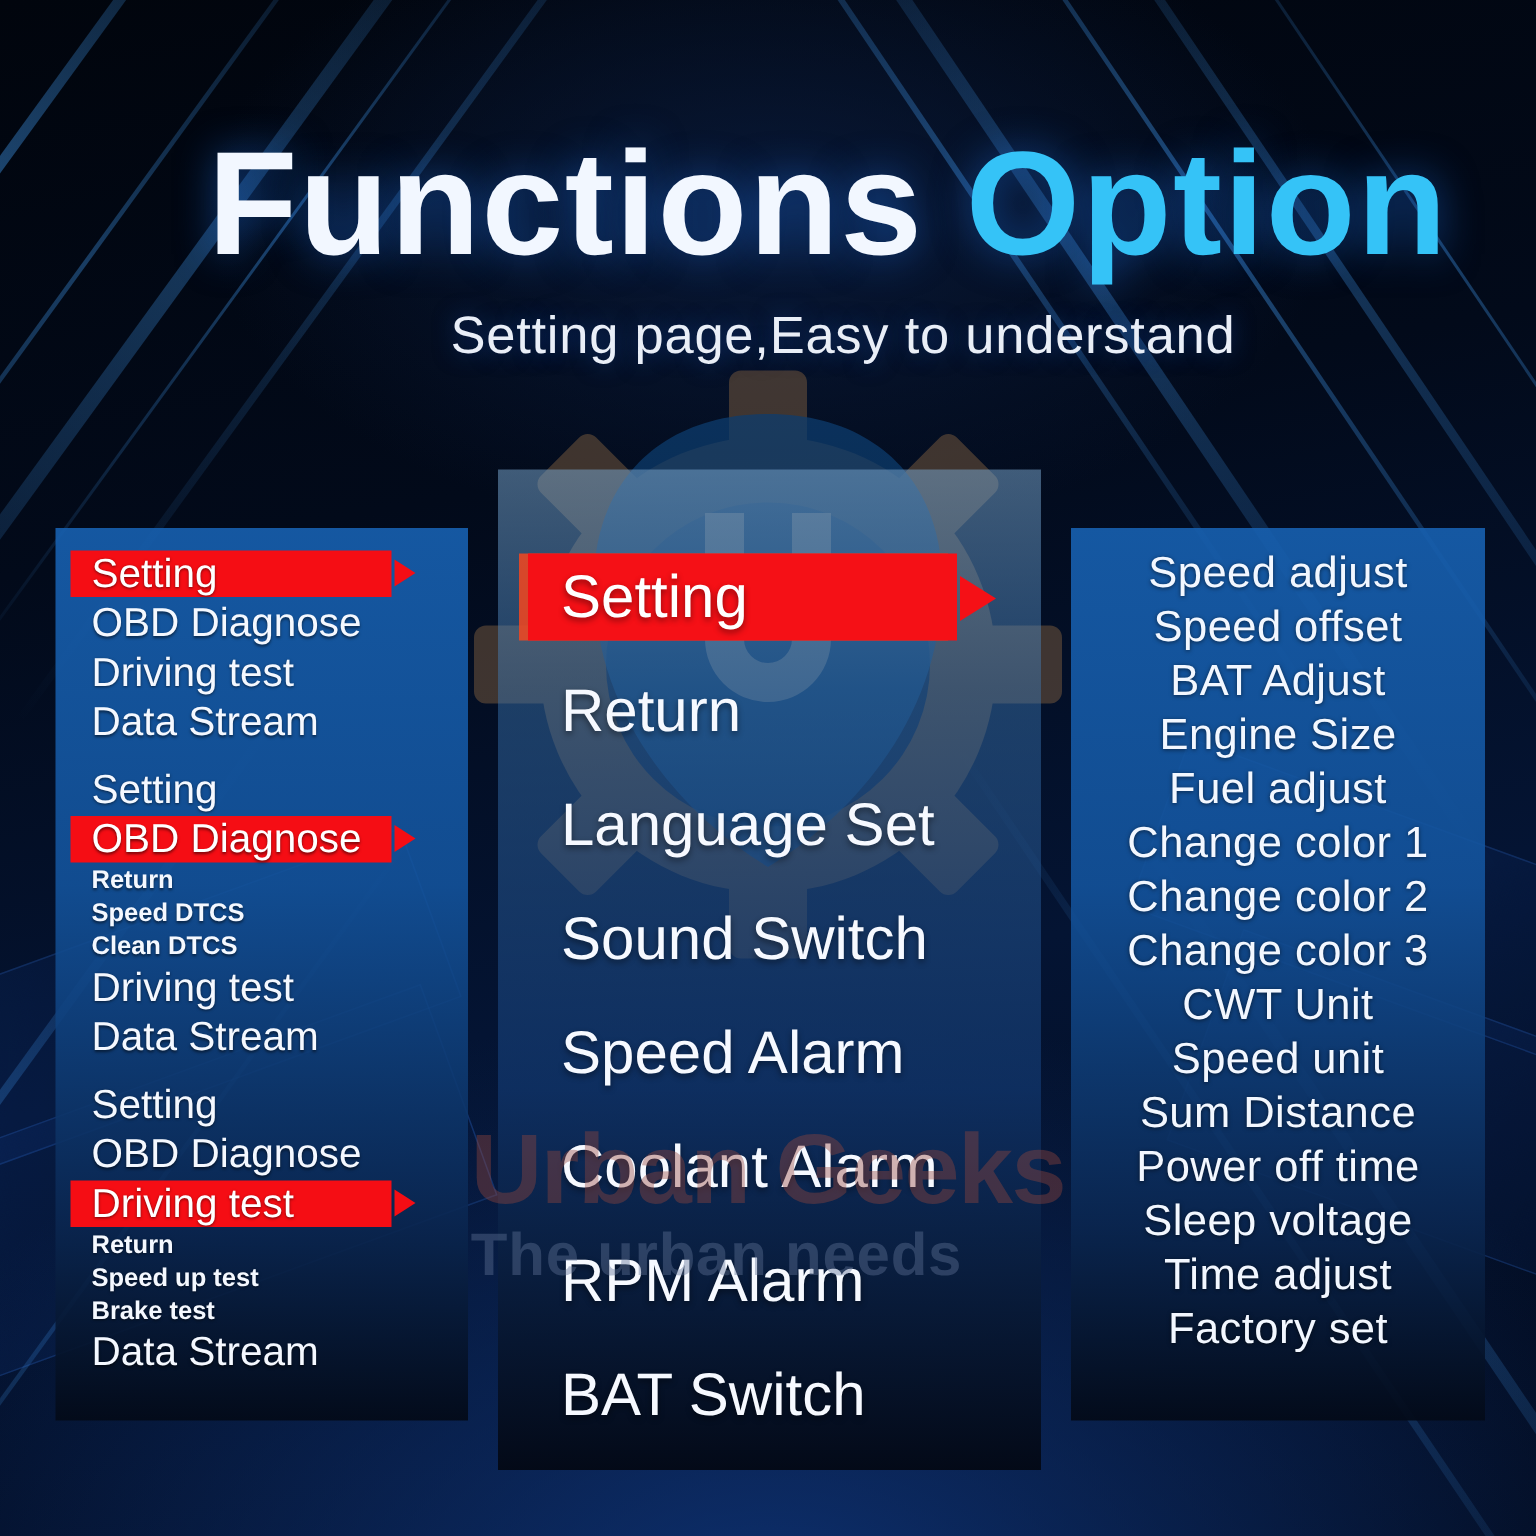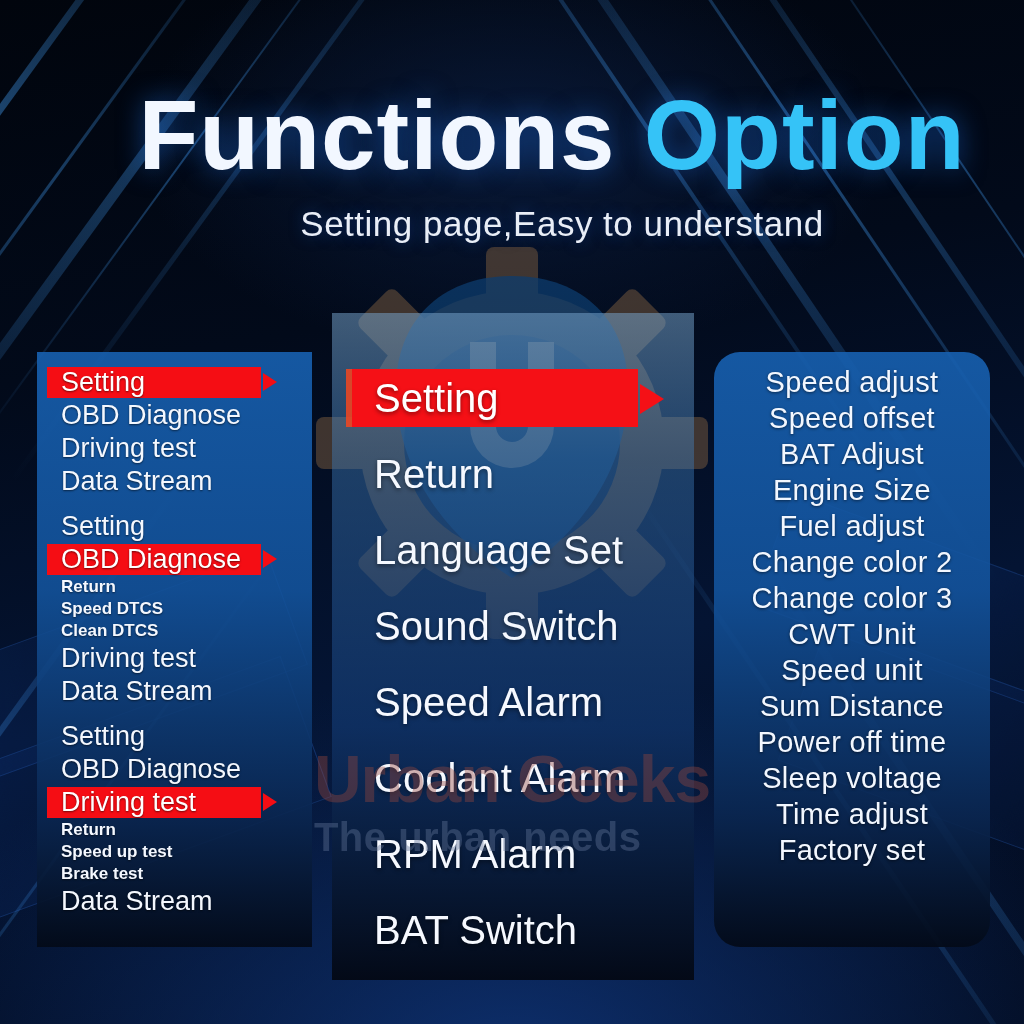--- a/index.html
+++ b/index.html
@@ -69,21 +69,20 @@
     background:linear-gradient(to bottom, rgba(23,96,176,0.90) 0%, rgba(19,84,158,0.88) 40%, rgba(10,38,80,0.90) 78%, rgba(3,10,24,0.94) 100%);
   }
   #panel-center {
     left:332px; top:313px; width:362px; height:667px;
     background:linear-gradient(to bottom, rgba(120,165,205,0.52) 0%, rgba(60,120,180,0.46) 22%, rgba(16,52,105,0.80) 62%, rgba(3,8,20,0.95) 100%);
     z-index:5;
   }
   #panel-right {
     left:714px; top:352px; width:276px; height:595px;
     background:linear-gradient(to bottom, rgba(23,96,176,0.90) 0%, rgba(19,84,158,0.88) 40%, rgba(10,38,80,0.90) 78%, rgba(3,10,24,0.94) 100%);
-    border-radius:26px;
   }
 
   
   .lcol { position:absolute; left:0; top:0; width:100%; padding:14px 0 0 24px; }
   .l-row { position:relative; color:#f4f8ff; white-space:nowrap; }
   .l-row.lvl1 { font-size:27px; line-height:33px; text-shadow:0 1px 2px rgba(0,0,0,0.55); }
   .l-row.lvl2 { font-size:17px; font-weight:bold; line-height:22px; text-shadow:0 1px 2px rgba(0,0,0,0.55); }
   .l-row.gap  { margin-top:12px; }
 
   .l-row.hl { color:#ffffff; }
@@ -219,20 +218,21 @@
       </div>
   </div>
 
   <div class="panel" id="panel-right">
     <div class="rcol" id="right-rows">
         <div class="r-row">Speed adjust</div>
         <div class="r-row">Speed offset</div>
         <div class="r-row">BAT Adjust</div>
         <div class="r-row">Engine Size</div>
         <div class="r-row">Fuel adjust</div>
+        <div class="r-row">Change color 1</div>
         <div class="r-row">Change color 2</div>
         <div class="r-row">Change color 3</div>
         <div class="r-row">CWT Unit</div>
         <div class="r-row">Speed unit</div>
         <div class="r-row">Sum Distance</div>
         <div class="r-row">Power off time</div>
         <div class="r-row">Sleep voltage</div>
         <div class="r-row">Time adjust</div>
         <div class="r-row">Factory set</div>
       </div>

